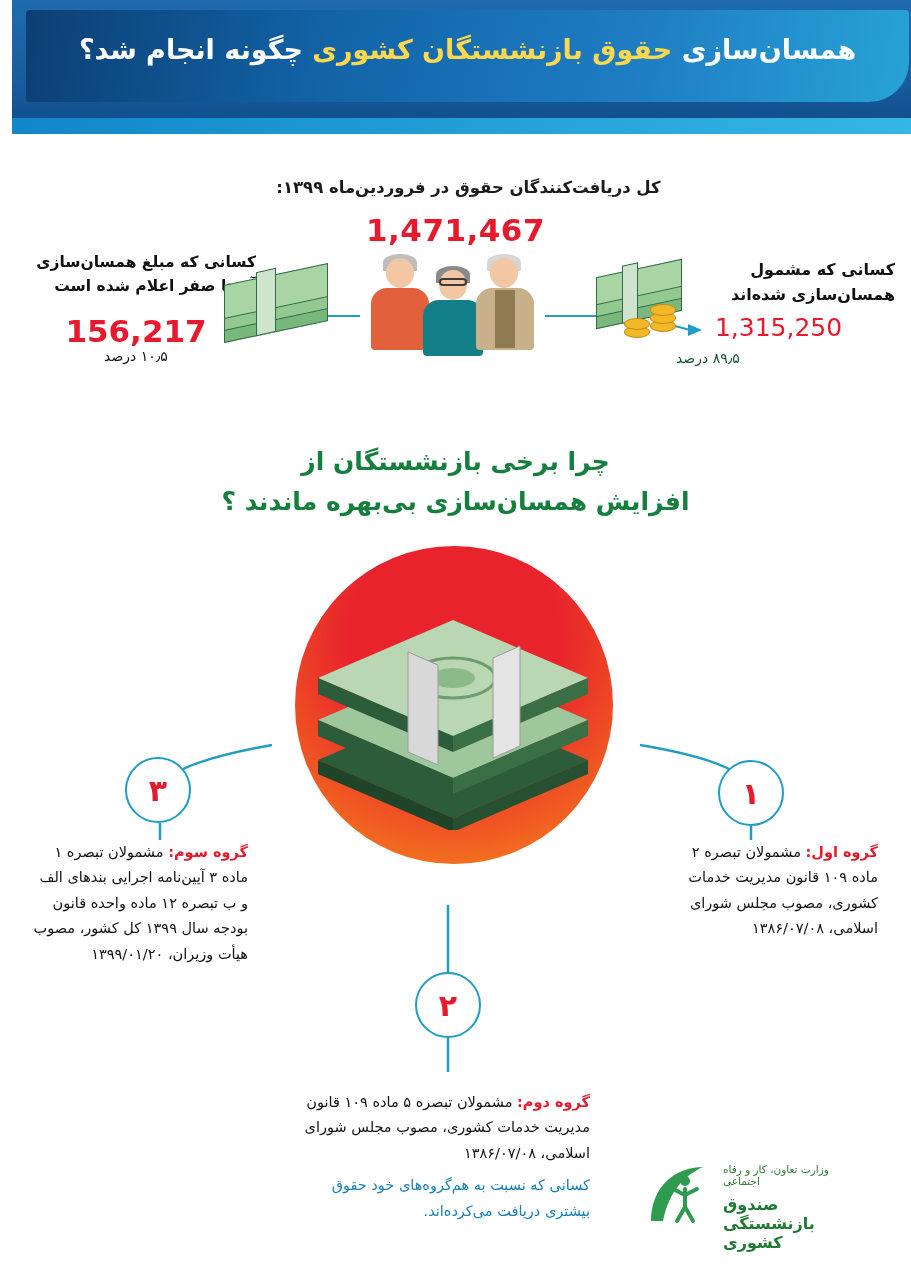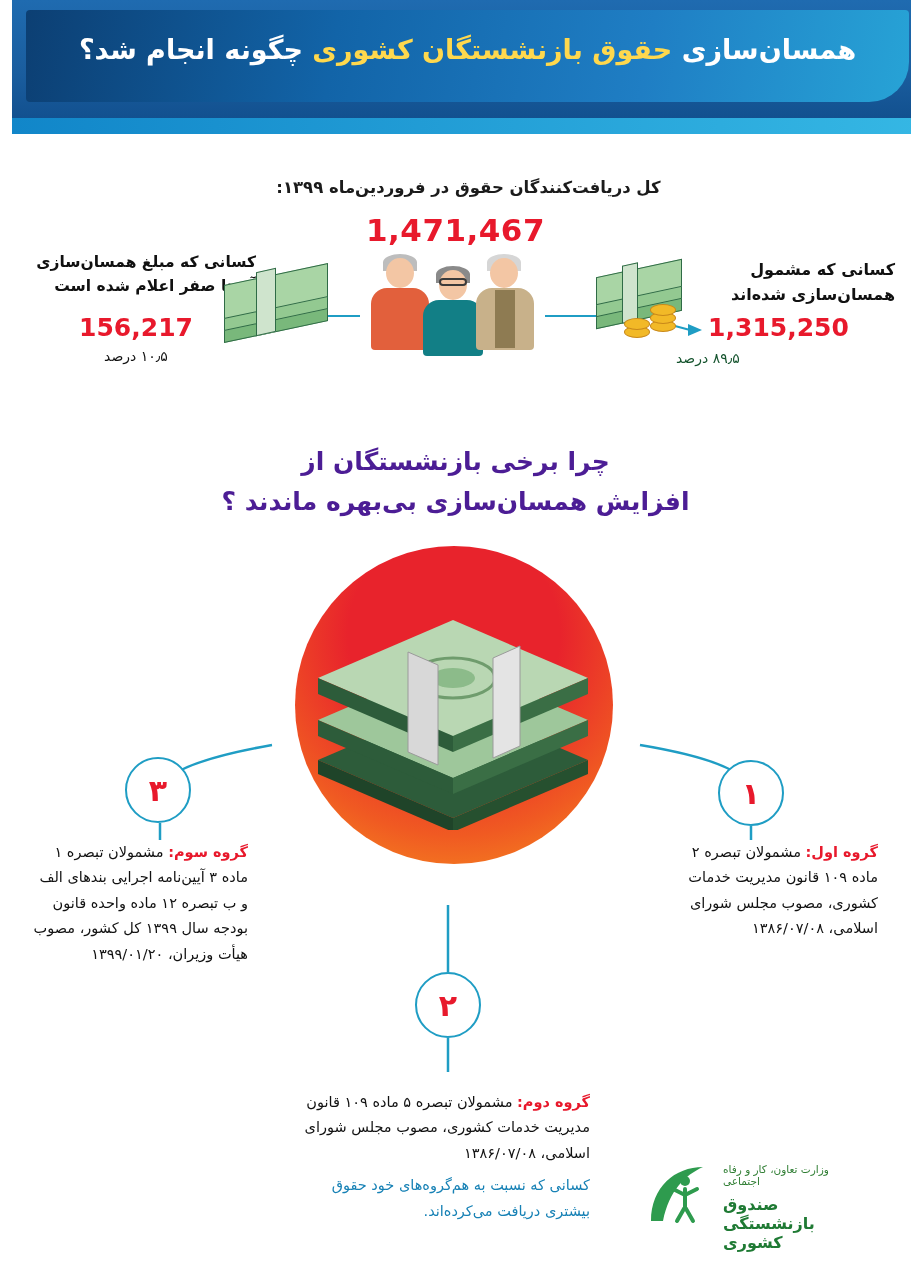--- a/index.html
+++ b/index.html
@@ -81,21 +81,21 @@
     font-size: 15.5px;
     color: #111;
     font-weight: bold;
     line-height: 1.55;
   }
   .left-num {
     position: absolute;
     top: 313px; right: 680px;
     width: 190px;
     text-align: center;
-    font-size: 25px;
+    font-size: 31px;
     font-weight: bold;
     color: #e8192c;
   }
   .left-pct {
     position: absolute;
     top: 348px; right: 680px;
     width: 190px;
     text-align: center;
     font-size: 14px;
     color: #111;
@@ -116,21 +116,21 @@
     font-weight: bold;
     line-height: 1.55;
     text-align: right;
   }
   .right-num {
     position: absolute;
     top: 313px; left: 676px;
     width: 205px;
     text-align: center;
     font-size: 25px;
-    font-weight: bold;
+    font-weight: normal;
     color: #e8192c;
   }
   .right-pct {
     position: absolute;
     top: 350px; left: 676px;
     width: 205px;
     text-align: left;
     font-size: 14px;
     color: #14532d;
     direction: rtl;
@@ -180,21 +180,21 @@
   }
 
   
   .question {
     position: absolute;
     top: 442px; left: 0; width: 911px;
     text-align: center;
     direction: rtl;
     font-size: 25px;
     font-weight: bold;
-    color: #4c1d95;
+    color: #15803d;
     line-height: 1.6;
   }
 
   
   .circle-bg {
     position: absolute;
     top: 546px; left: 295px;
     width: 318px; height: 318px;
     border-radius: 50%;
     background: radial-gradient(circle at 50% 28%, #e8232c 0%, #e8232c 38%, #f05a22 72%, #f6931e 100%);

